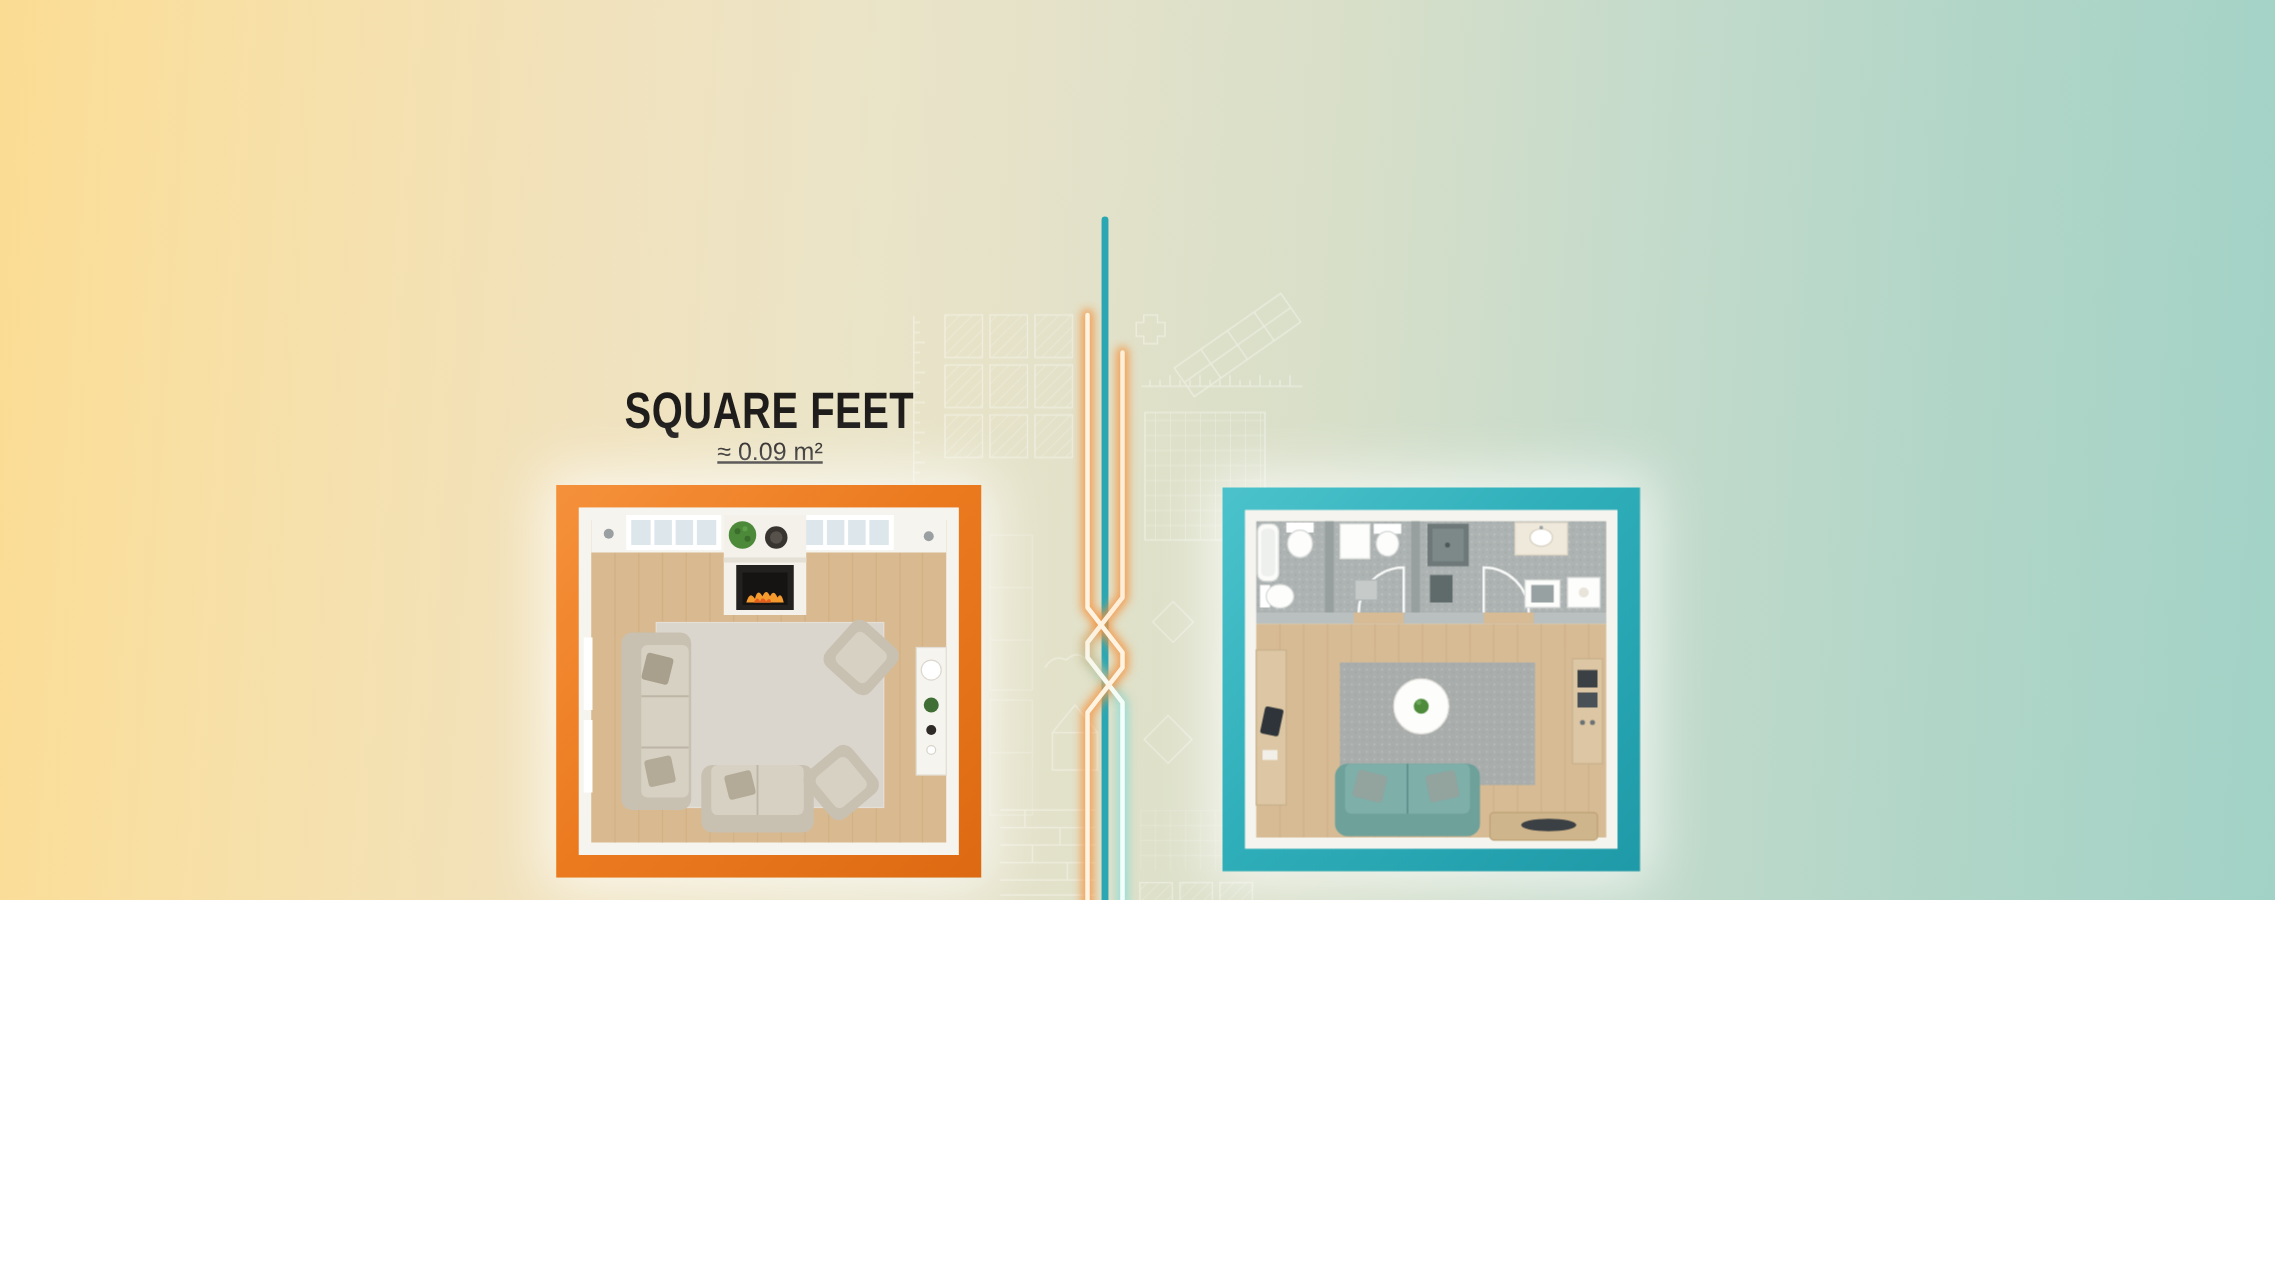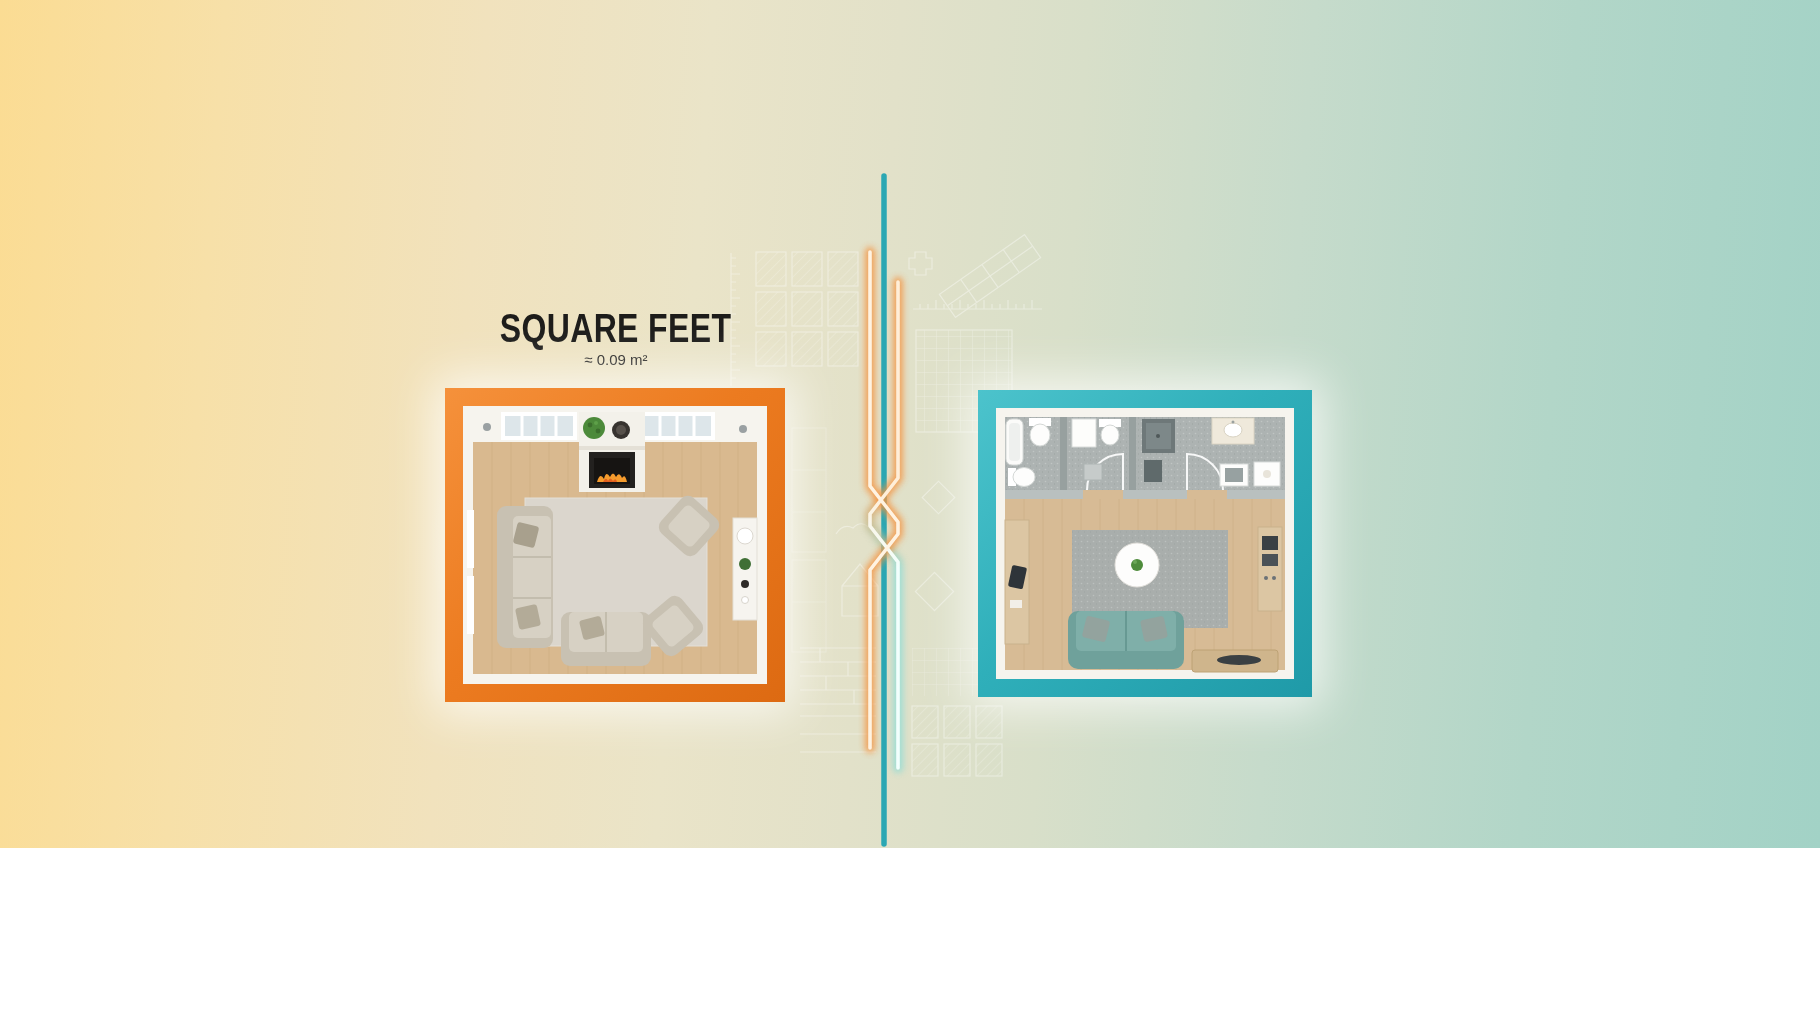--- a/index.html
+++ b/index.html
@@ -1,37 +1,37 @@
 <!DOCTYPE html>
 <html><head>
 <meta charset="utf-8">
 <style>
   html,body{margin:0;padding:0;}
   body{font-family:"Liberation Sans",sans-serif;}
   #stage{
-    position:relative;width:1820px;height:848px;overflow:hidden;
+    position:relative;width:1820px;height:720px;overflow:hidden;
     background:linear-gradient(94deg,
       #fbdc93 0%, #f7e0a8 12%, #f1e2bd 26%, #eae4c8 38%,
       #e2e1c9 48%, #d8dfc9 58%, #c6dbcb 70%, #b2d6c8 84%, #a2d2c6 100%);
   }
   .glow{position:absolute;z-index:1;pointer-events:none;
     background:radial-gradient(ellipse closest-side, rgba(255,255,255,.85), rgba(255,255,255,0) 72%);}
   .glow.left{left:355px;top:315px;width:520px;height:460px;}
   .glow.right{left:895px;top:320px;width:500px;height:450px;}
 
   .decor{position:absolute;left:680px;top:200px;z-index:2;pointer-events:none;}
   .braid{position:absolute;left:840px;top:160px;z-index:3;pointer-events:none;}
 
   .titleblock{position:absolute;z-index:4;width:350px;text-align:center;}
   .titleblock.left{left:441px;top:308px;}
   .titleblock.right{left:978px;top:308px;}
   .title{display:inline-block;font-weight:700;font-size:41px;line-height:1.0;
     color:#1d1c1a;letter-spacing:.5px;transform:scaleX(.78);transform-origin:50% 50%;
     white-space:nowrap;}
-  .subtitle{margin-top:3px;font-size:15px;line-height:1.0;color:#22211f;}
+  .subtitle{margin-top:3px;font-size:20px;line-height:1.0;color:#22211f;text-decoration:underline;}
 
   .frame{position:absolute;z-index:5;box-shadow:0 0 44px 10px rgba(255,255,255,.75);}
   .frame.orange{left:445px;top:388px;width:340px;height:314px;
     background:linear-gradient(135deg,#f5913b 0%,#ec7b20 45%,#dd6a12 100%);}
   .frame.teal{left:978px;top:390px;width:334px;height:307px;
     background:linear-gradient(135deg,#4cc3cc 0%,#2fafba 45%,#1f9aa8 100%);}
   .room{position:absolute;inset:18px;background:#f6f4ee;overflow:hidden;}
   .room svg{display:block;width:100%;height:100%;}
 </style>
 </head>

